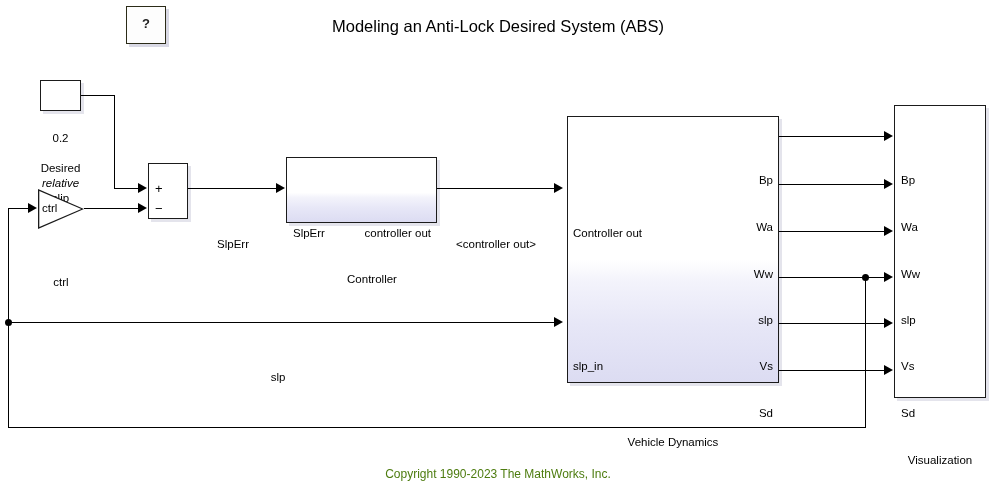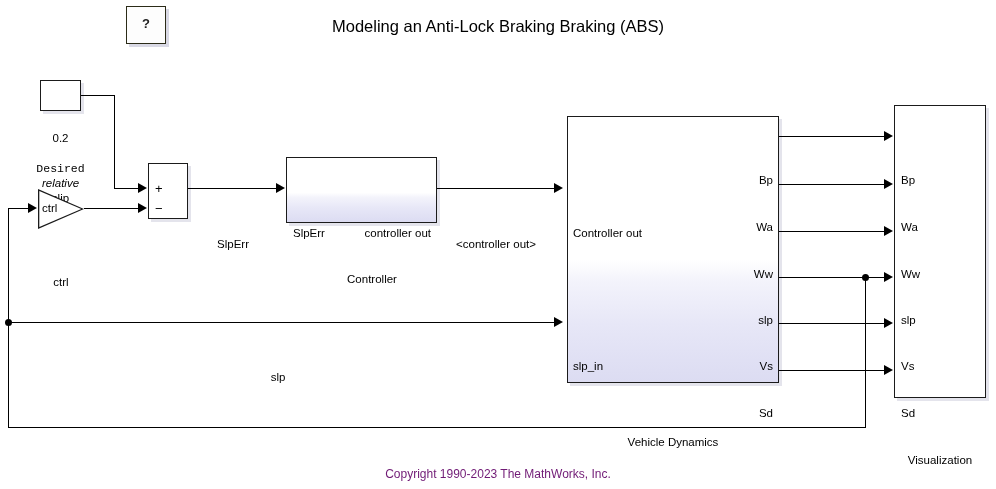--- a/index.html
+++ b/index.html
@@ -37,21 +37,21 @@
     text-align: center;
     font-size: 16.5px;
     color: #000;
   }
   #copyright {
     position: absolute;
     left: 0; top: 467px;
     width: 996px;
     text-align: center;
     font-size: 12px;
-    color: #701a75;
+    color: #4d7c0f;
   }
 
   
   .block {
     position: absolute;
     box-sizing: border-box;
     border: 1.3px solid #1b1b1b;
     background: #ffffff;
     box-shadow: 3px 3px 0 0 rgba(120,120,160,0.20);
   }
@@ -136,29 +136,29 @@
     font-size: 13px;
     line-height: 13px;
     color: #000;
   }
 </style>
 </head>
 <body>
 
 <div id="canvas">
 
-  <div id="title">Modeling an Anti-Lock Braking Braking (ABS)</div>
+  <div id="title">Modeling an Anti-Lock Desired System (ABS)</div>
 
   <div class="help-block" style="left:126px; top:6px;">
     <span>?</span>
   </div>
 
   <div class="block" style="left:40px; top:80px; width:41px; height:31px;"></div>
   <div class="lbl center" style="left:40px; top:88px; width:41px;">0.2</div>
-  <div class="lbl center" style="left:11px; top:118px; width:99px;font-family:Liberation Mono, monospace;">Desired</div>
+  <div class="lbl center" style="left:11px; top:118px; width:99px;">Desired</div>
   <div class="lbl center" style="left:11px; top:133px; width:99px;font-style:italic;">relative</div>
   <div class="lbl center" style="left:11px; top:148px; width:99px;">slip</div>
 
   <div class="h-line" style="left:81px; top:95px; width:34px;"></div>
   <div class="v-line" style="left:114px; top:95px; height:93px;"></div>
   <div class="h-line" style="left:114px; top:188px; width:26px;"></div>
   <div class="arrow" style="left:138px; top:183px;"></div>
 
   <div class="gain" style="left:38px; top:189px;">
     <div class="tri-outline"></div>

